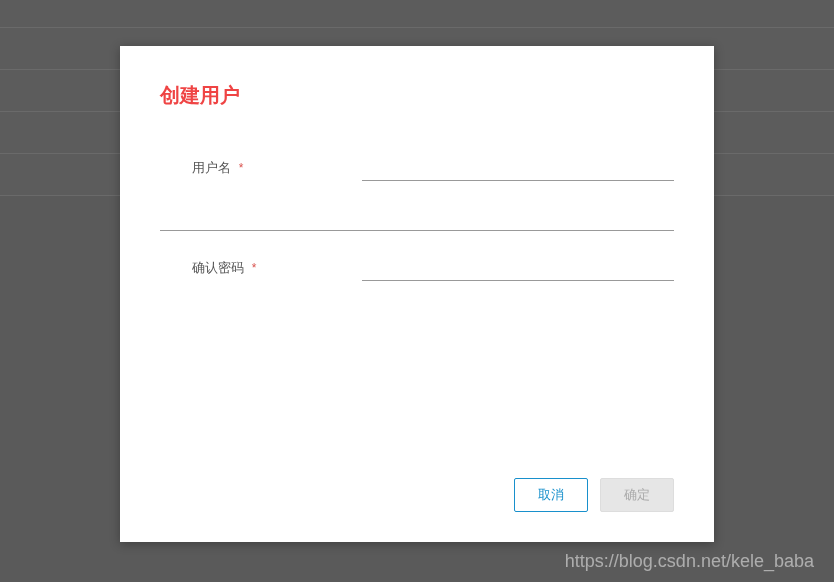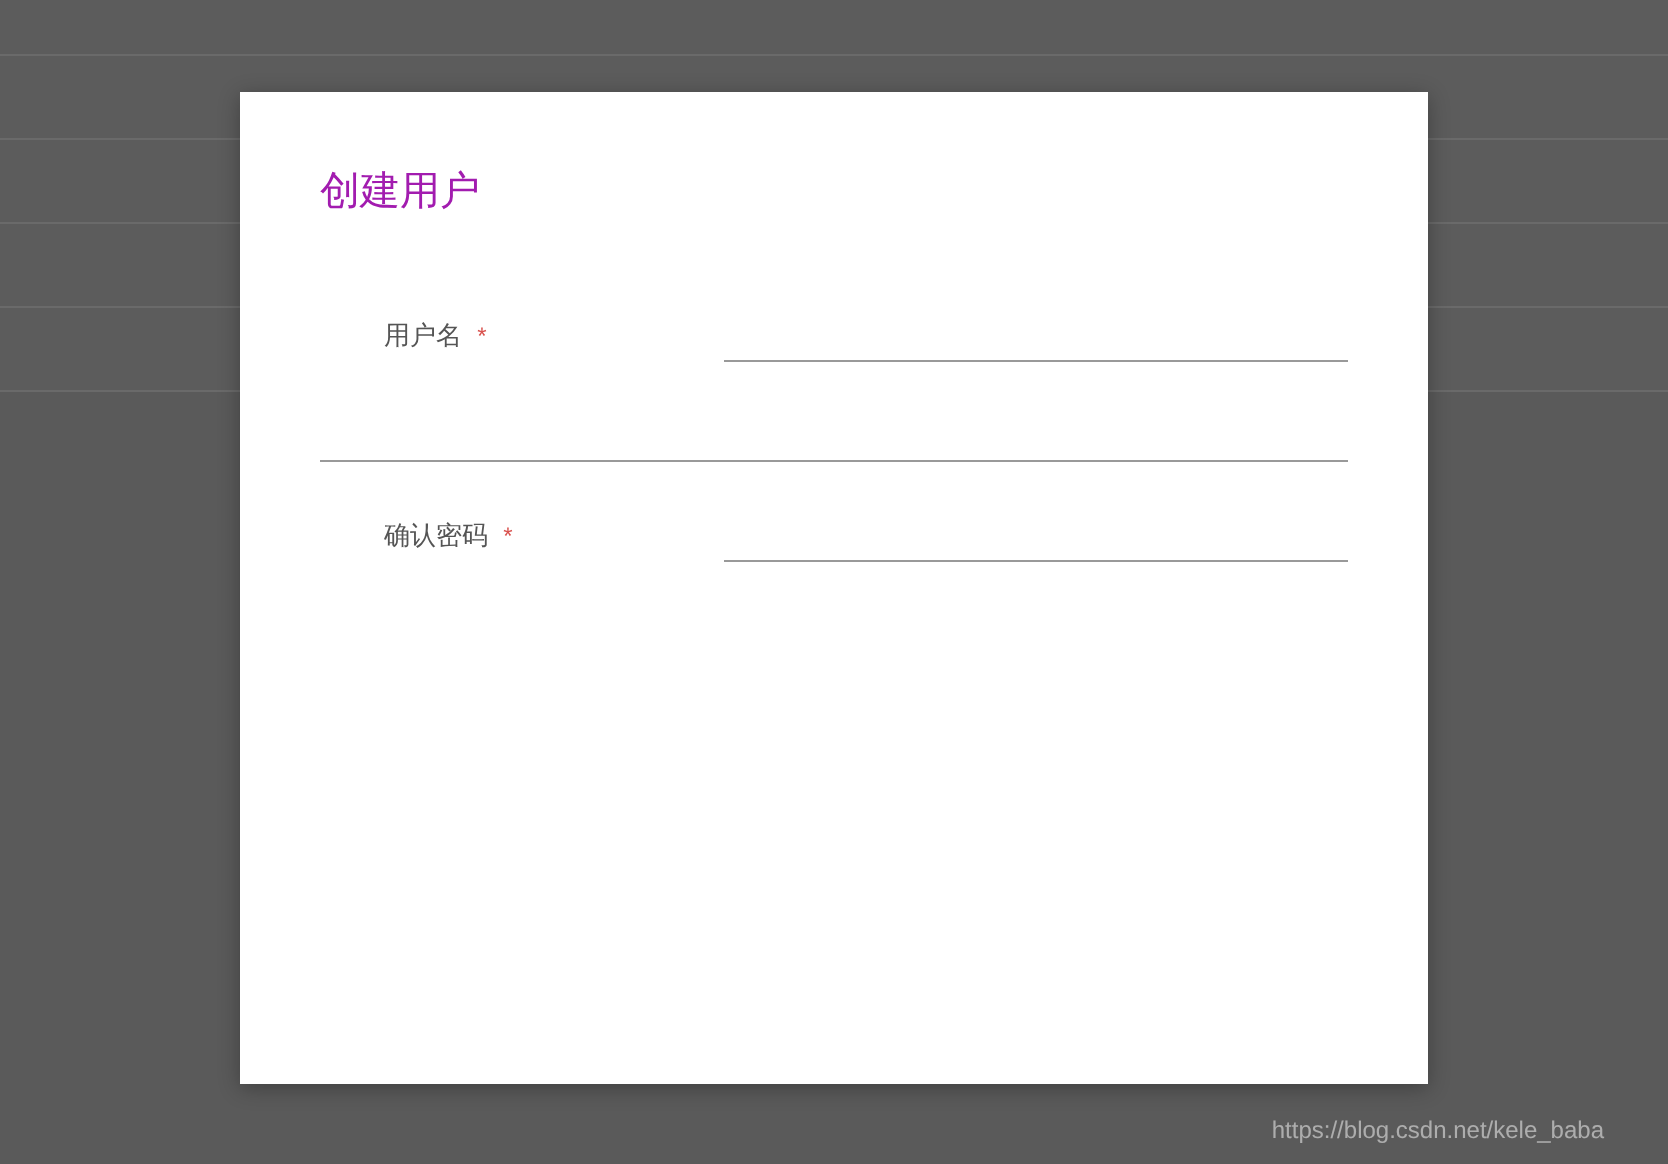--- a/index.html
+++ b/index.html
@@ -36,22 +36,22 @@
       right: 120px;
       bottom: 40px;
       background: #fff;
       box-shadow: 0 2px 10px rgba(0,0,0,0.3);
       padding: 36px 40px 30px 40px;
       display: flex;
       flex-direction: column;
     }
     .modal-title {
       font-size: 20px;
-      font-weight: 400;
-      color: #a21caf;
+      font-weight: 700;
+      color: #ef4444;
       margin-bottom: 48px;
     }
     .form-row {
       display: flex;
       align-items: flex-end;
       margin-bottom: 26px;
     }
     .form-label {
       width: 170px;
       font-size: 13px;
@@ -97,23 +97,23 @@
     }
     .btn-confirm {
       background: #e6e6e6;
       border: 1px solid #ddd;
       color: #aaa;
       cursor: not-allowed;
     }
     .watermark {
       position: absolute;
       bottom: 10px;
-      right: 32px;
+      right: 20px;
       color: rgba(255,255,255,0.5);
-      font-size: 12px;
+      font-size: 18px;
       font-family: Arial, sans-serif;
     }
   </style>
 </head>
 <body>
 
 <div class="bg-rows">
   <div class="bg-row"></div>
   <div class="bg-row"></div>
   <div class="bg-row"></div>
@@ -140,15 +140,19 @@
 
   <div class="form-row">
     <label class="form-label">
       <span>确认密码</span>
       <span class="required">*</span>
     </label>
     <input type="password" class="form-input" value="" style="">
   </div>
 
 
+  <div class="modal-footer">
+    <button class="btn btn-cancel">取消</button>
+    <button class="btn btn-confirm" disabled="">确定</button>
+  </div>
 </div>
 
 <div class="watermark">https://blog.csdn.net/kele_baba</div>
 
 </body></html>

